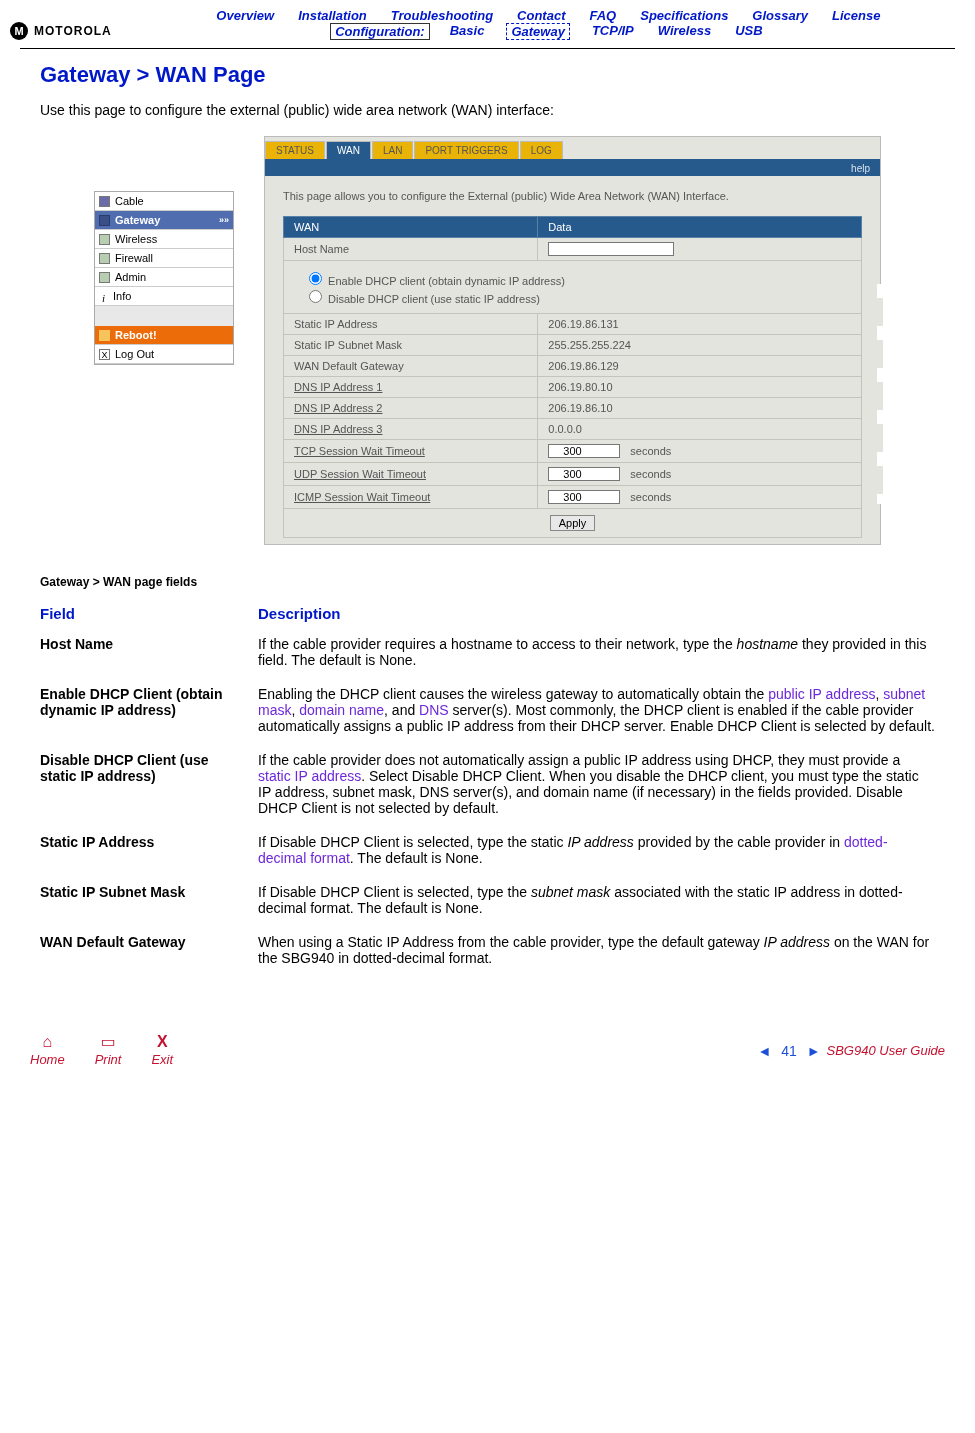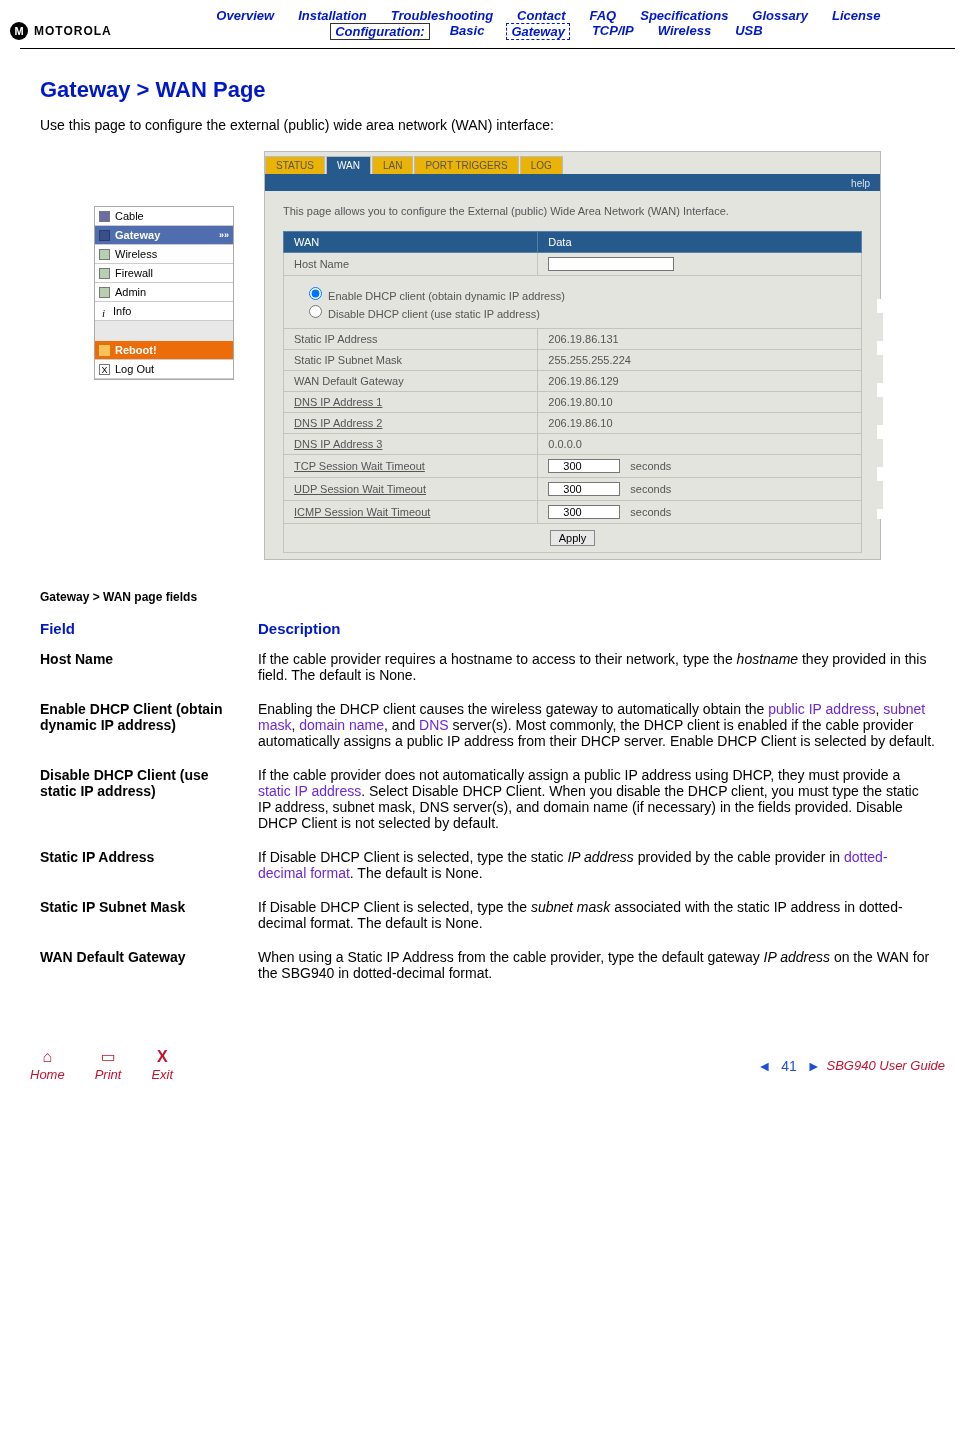--- a/index.html
+++ b/index.html
@@ -69,21 +69,21 @@
   }
   hr.topline {
     margin: 8px 20px 0 20px;
     border: none;
     border-top: 1.5px solid #000;
   }
   h1.page-title {
     color: #0018C8;
     font-size: 22px;
     font-weight: bold;
-    margin: 28px 0 14px 0;
+    margin: 13px 0 14px 0;
   }
   .intro {
     font-size: 14px;
     margin-bottom: 18px;
   }
   .screenshot-area {
     display: flex;
     gap: 30px;
     justify-content: center;
     margin-bottom: 30px;

